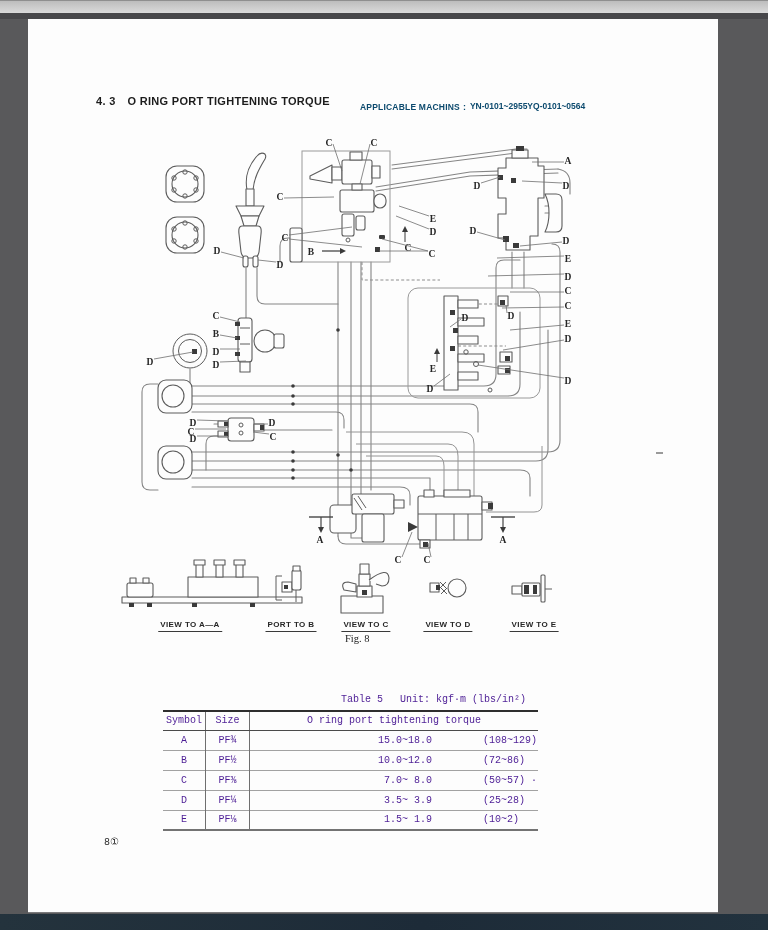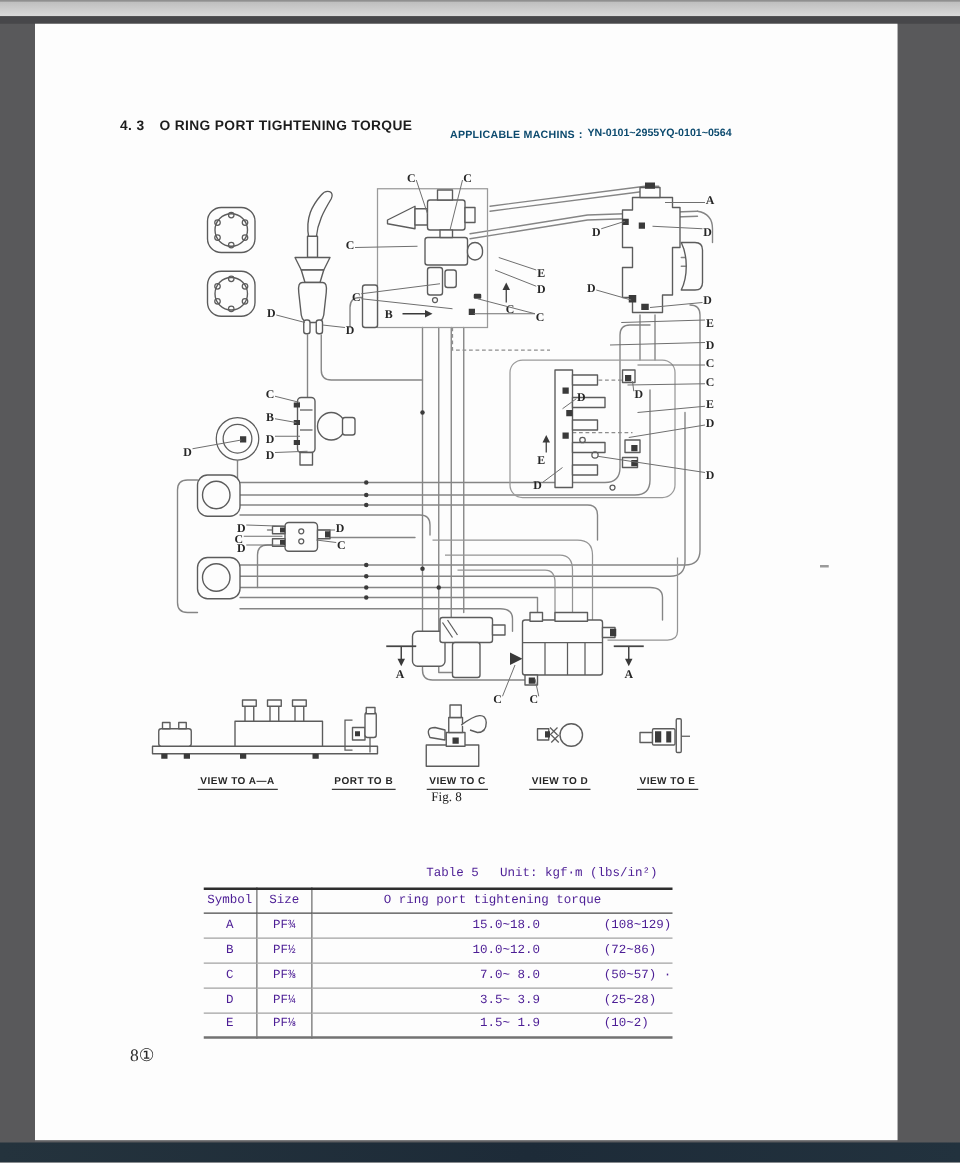--- a/index.html
+++ b/index.html
@@ -54,22 +54,22 @@
     border-bottom:2px solid #737373;font-size:10px;}
   table.torque th{font-weight:normal;height:19px;border-bottom:1.2px solid #4a4a4a;}
   table.torque td{height:20px;text-align:center;}
   table.torque tr.datarow + tr.datarow td{border-top:1px solid #a2a2a2;}
   .c-sym{width:50px;border-right:1px solid #6f6f6f;}
   .c-size{width:79px;border-right:1px solid #6f6f6f;}
   .c-tq{width:246px;}
   .tq-flex{display:flex;align-items:baseline;}
   .tq-kgf{width:181px;text-align:right;white-space:pre;}
   .tq-lbs{margin-left:7px;text-align:right;white-space:pre;padding-left:44px;}
-  .page-number{position:absolute;left:76px;top:817px;font-size:14px;color:#2b2b2b;
-    font-family:Liberation Serif, serif;}
+  .page-number{position:absolute;left:76px;top:817px;font-size:10px;color:#2b2b2b;
+    font-family:Liberation Mono, monospace;}
   .speck{position:absolute;left:628px;top:433px;width:7px;height:2px;background:#9a9a9a;}
 </style>
 </head>
 <body>
 
 <div class="top-light-bar"></div>
 <div class="top-dark-band"></div>
 
 <div class="page">
 

